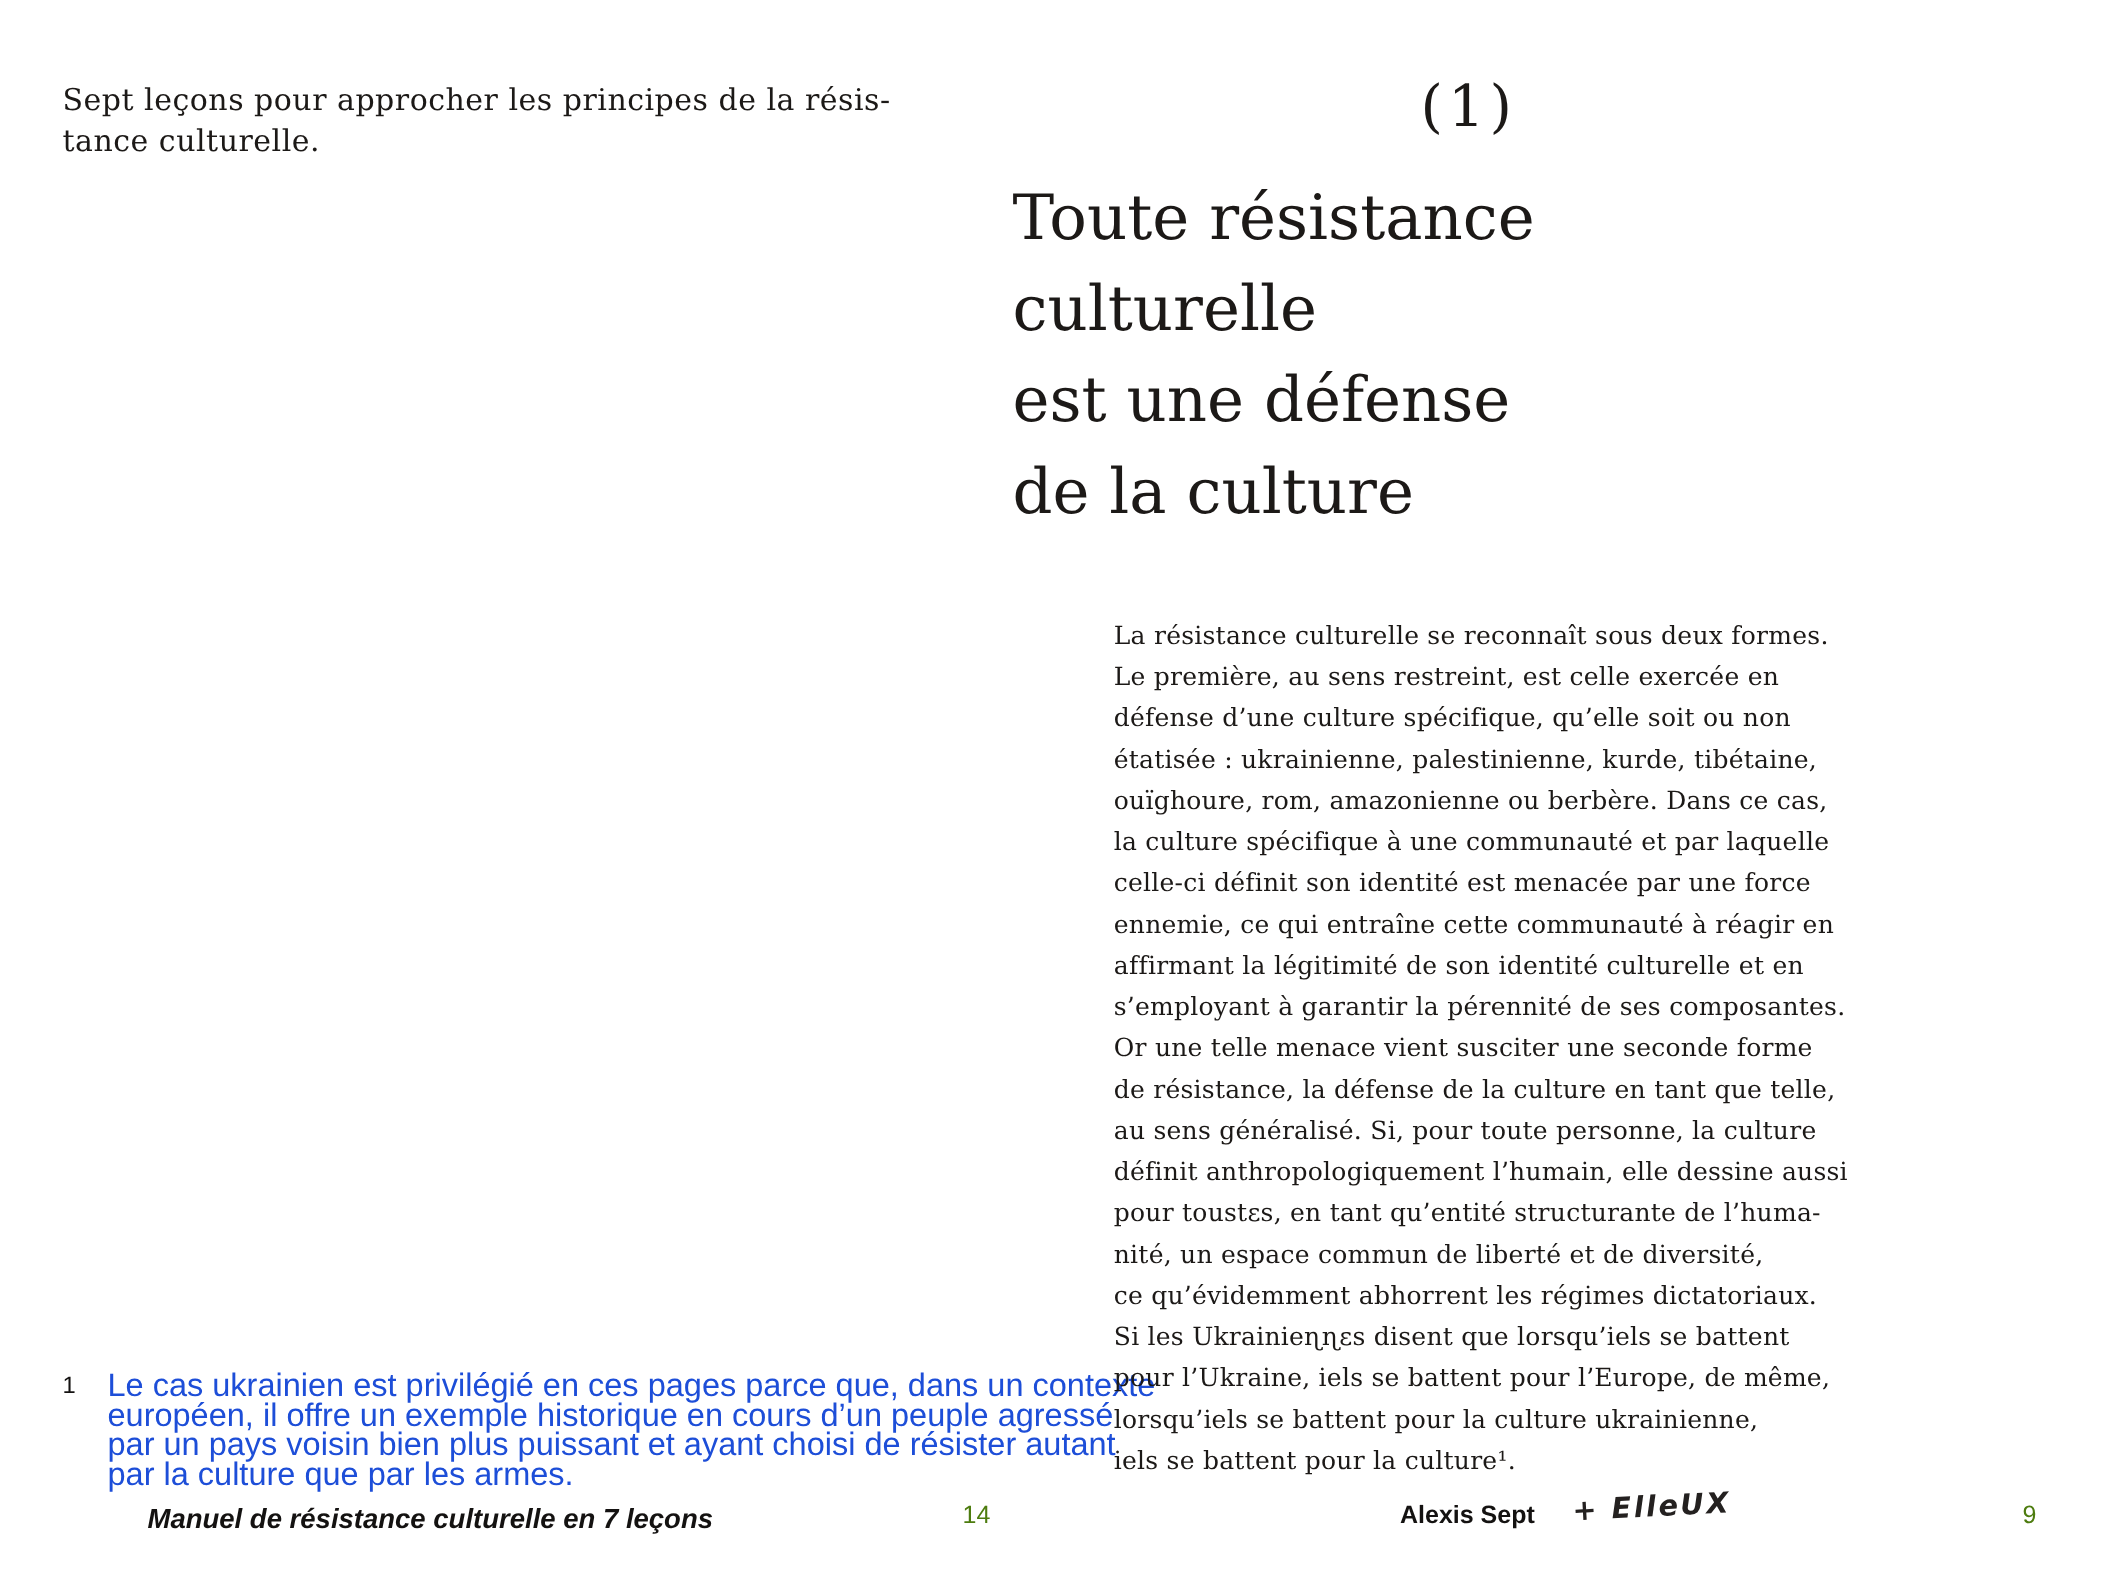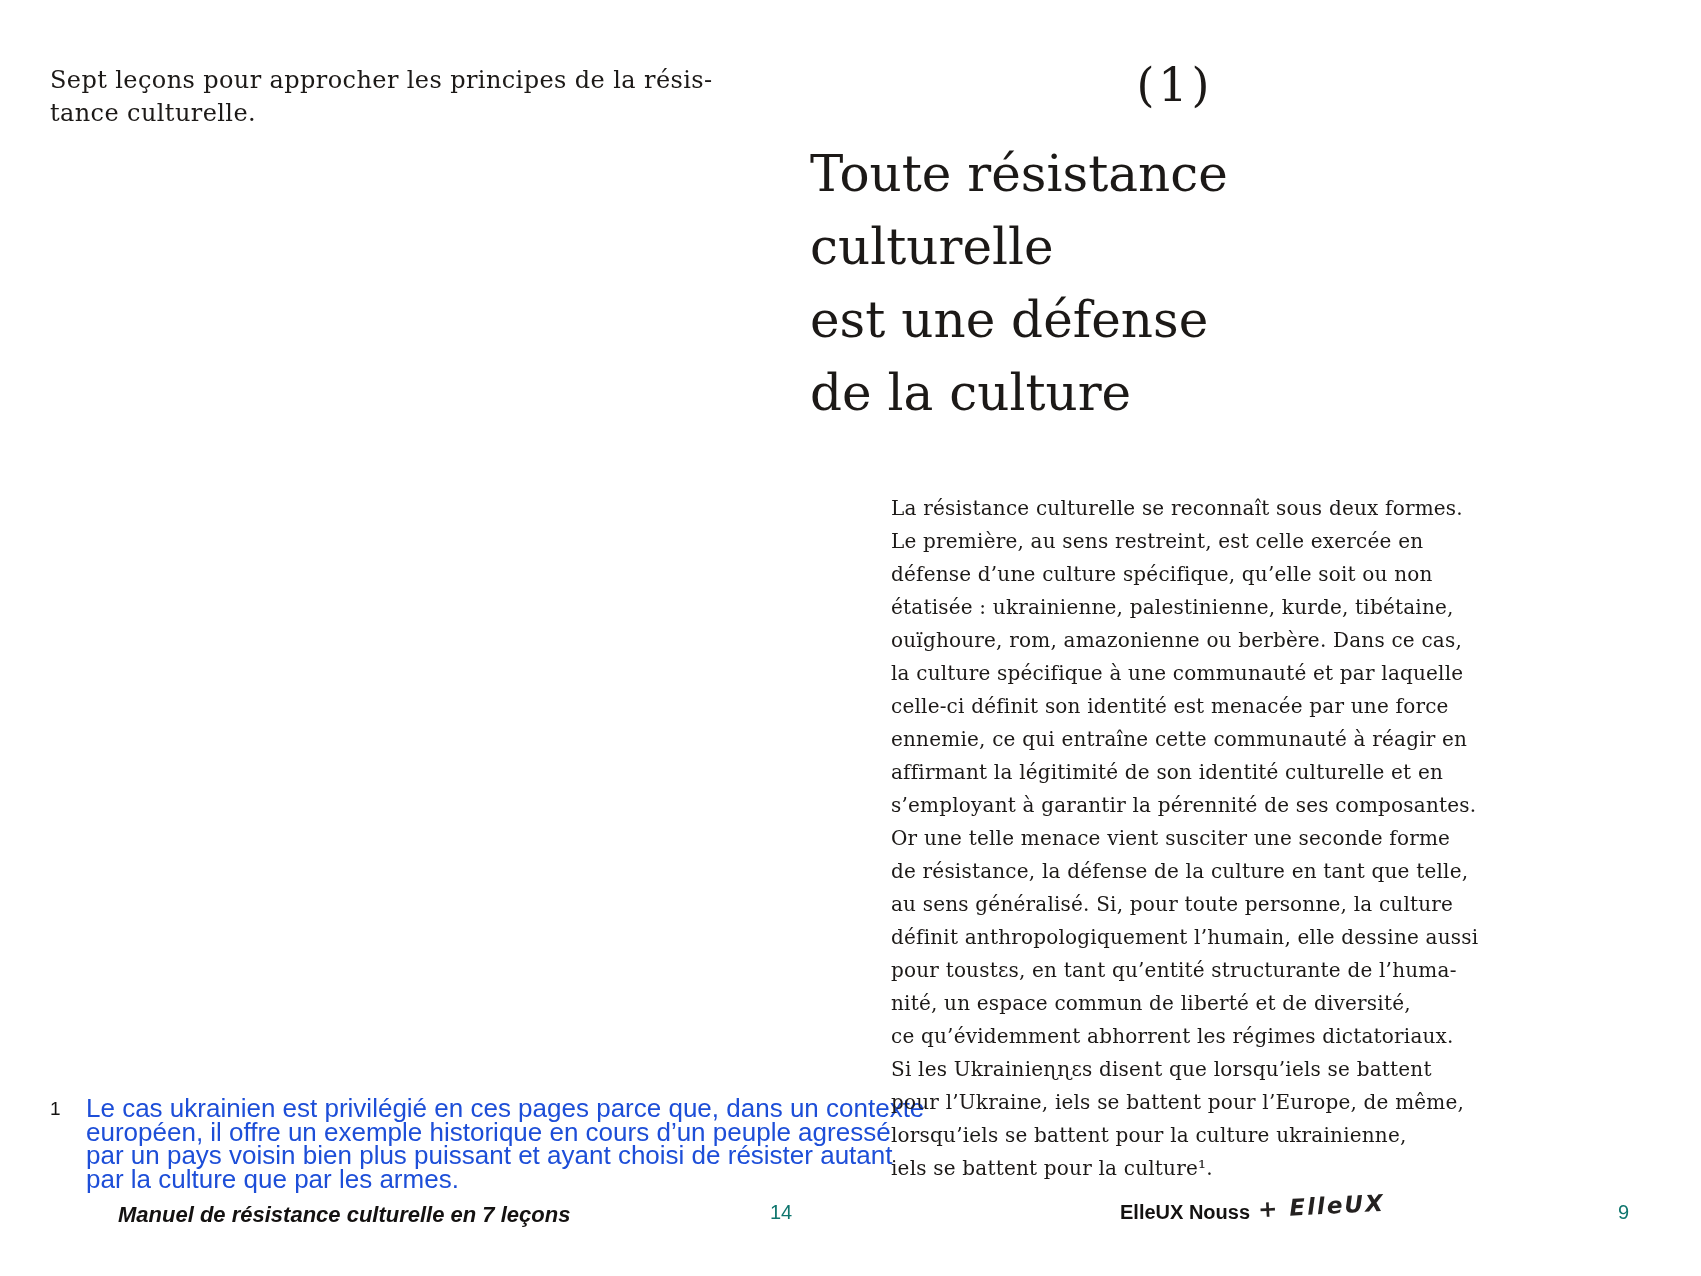--- a/index.html
+++ b/index.html
@@ -51,21 +51,21 @@
     top: 1202px;
     font-family: "Liberation Sans", sans-serif;
     font-style: italic;
     font-weight: 700;
     font-size: 22px;
     color: #141211;
   }
   .page-num {
     font-family: "Liberation Sans", sans-serif;
     font-size: 20px;
-    color: #0f766e;
+    color: #4d7c0f;
   }
   .page-num-left  { left: 770px;  top: 1201px; }
   .page-num-right { left: 1618px; top: 1201px; }
 
   
   .chapter-number {
     left: 850px;
     top: 58px;
     width: 650px;
     text-align: center;
@@ -160,20 +160,20 @@
 au sens généralisé. Si, pour toute personne, la culture
 définit anthropologiquement l’humain, elle dessine aussi
 pour toustεs, en tant qu’entité structurante de l’huma-
 nité, un espace commun de liberté et de diversité,
 ce qu’évidemment abhorrent les régimes dictatoriaux.
 Si les Ukrainieɳɳεs disent que lorsqu’iels se battent
 pour l’Ukraine, iels se battent pour l’Europe, de même,
 lorsqu’iels se battent pour la culture ukrainienne,
 iels se battent pour la culture¹.</div>
 
-    <span class="abs author">ElleUX Nouss</span>
+    <span class="abs author">Alexis Sept</span>
 
     <span class="abs collective">+ ElleUX</span>
 
     <span class="abs page-num page-num-right">9</span>
   </section>
 
 </div>
 
 </body></html>

